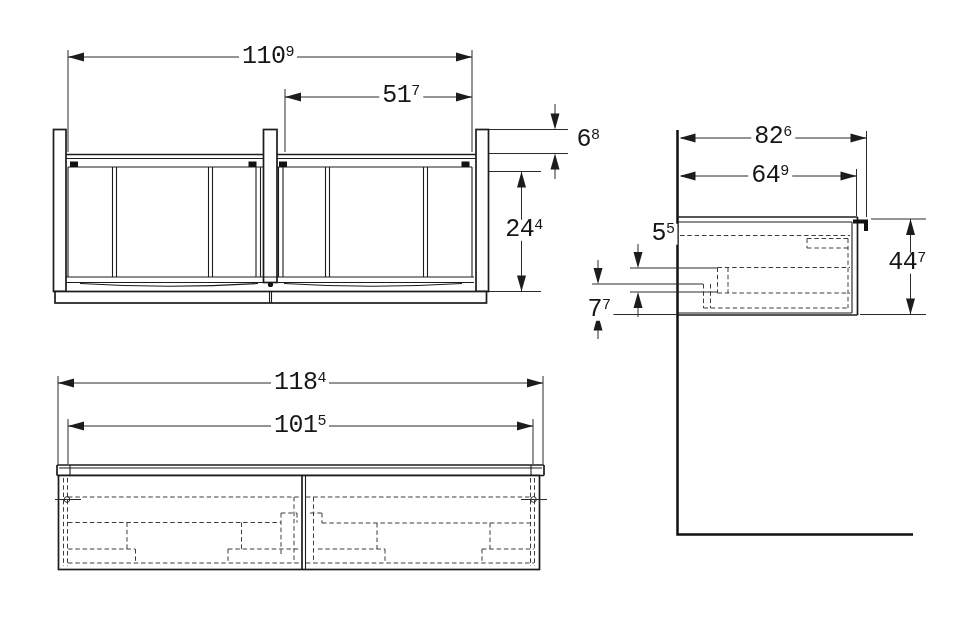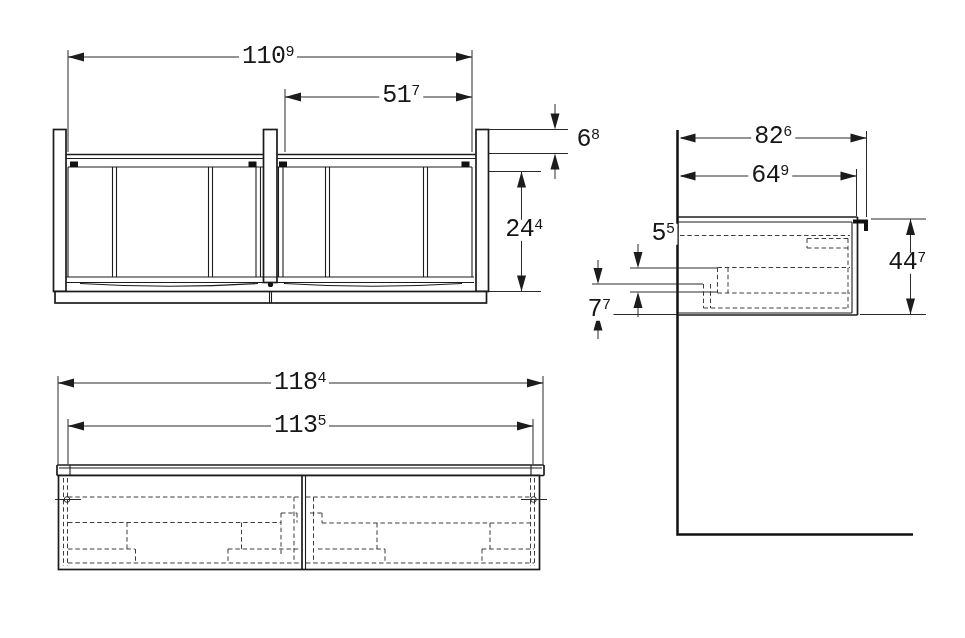--- a/index.html
+++ b/index.html
@@ -220,21 +220,21 @@
   <div class="dim-label" style="left:268px;top:57px;"><span>110</span><sup>9</sup></div>
 
   <div class="dim-label" style="left:401px;top:96px;"><span>51</span><sup>7</sup></div>
 
   <div class="dim-label" style="left:588px;top:140px;"><span>6</span><sup>8</sup></div>
 
   <div class="dim-label" style="left:524px;top:230px;"><span>24</span><sup>4</sup></div>
 
   <div class="dim-label" style="left:300px;top:383px;text-align:center;"><span>118</span><sup>4</sup></div>
 
-  <div class="dim-label" style="left:300px;top:426px;"><span>113</span><sup>5</sup></div>
+  <div class="dim-label" style="left:300px;top:426px;"><span>101</span><sup>5</sup></div>
 
   <div class="dim-label" style="left:773px;top:137px;"><span>82</span><sup>6</sup></div>
 
   <div class="dim-label" style="left:770px;top:176px;"><span>64</span><sup>9</sup></div>
 
   <div class="dim-label" style="left:663px;top:234px;"><span>5</span><sup>5</sup></div>
 
   <div class="dim-label" style="left:599px;top:299px;margin-top:11px;"><span>7</span><sup>7</sup></div>
 
   <div class="dim-label" style="left:907px;top:263px;"><span>44</span><sup>7</sup></div>

